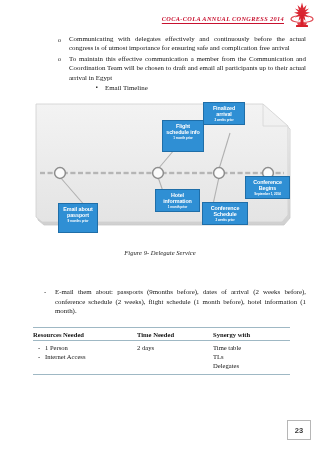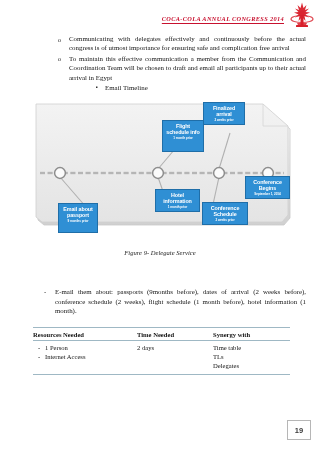--- a/index.html
+++ b/index.html
@@ -366,13 +366,13 @@
         <ul class="plain-list">
           <li>Time table</li>
           <li>TLs</li>
           <li>Delegates</li>
         </ul>
       </td>
     </tr>
   </tbody>
 </table>
 
-<div class="page-number-box">19</div>
+<div class="page-number-box">23</div>
 
 </body></html>

